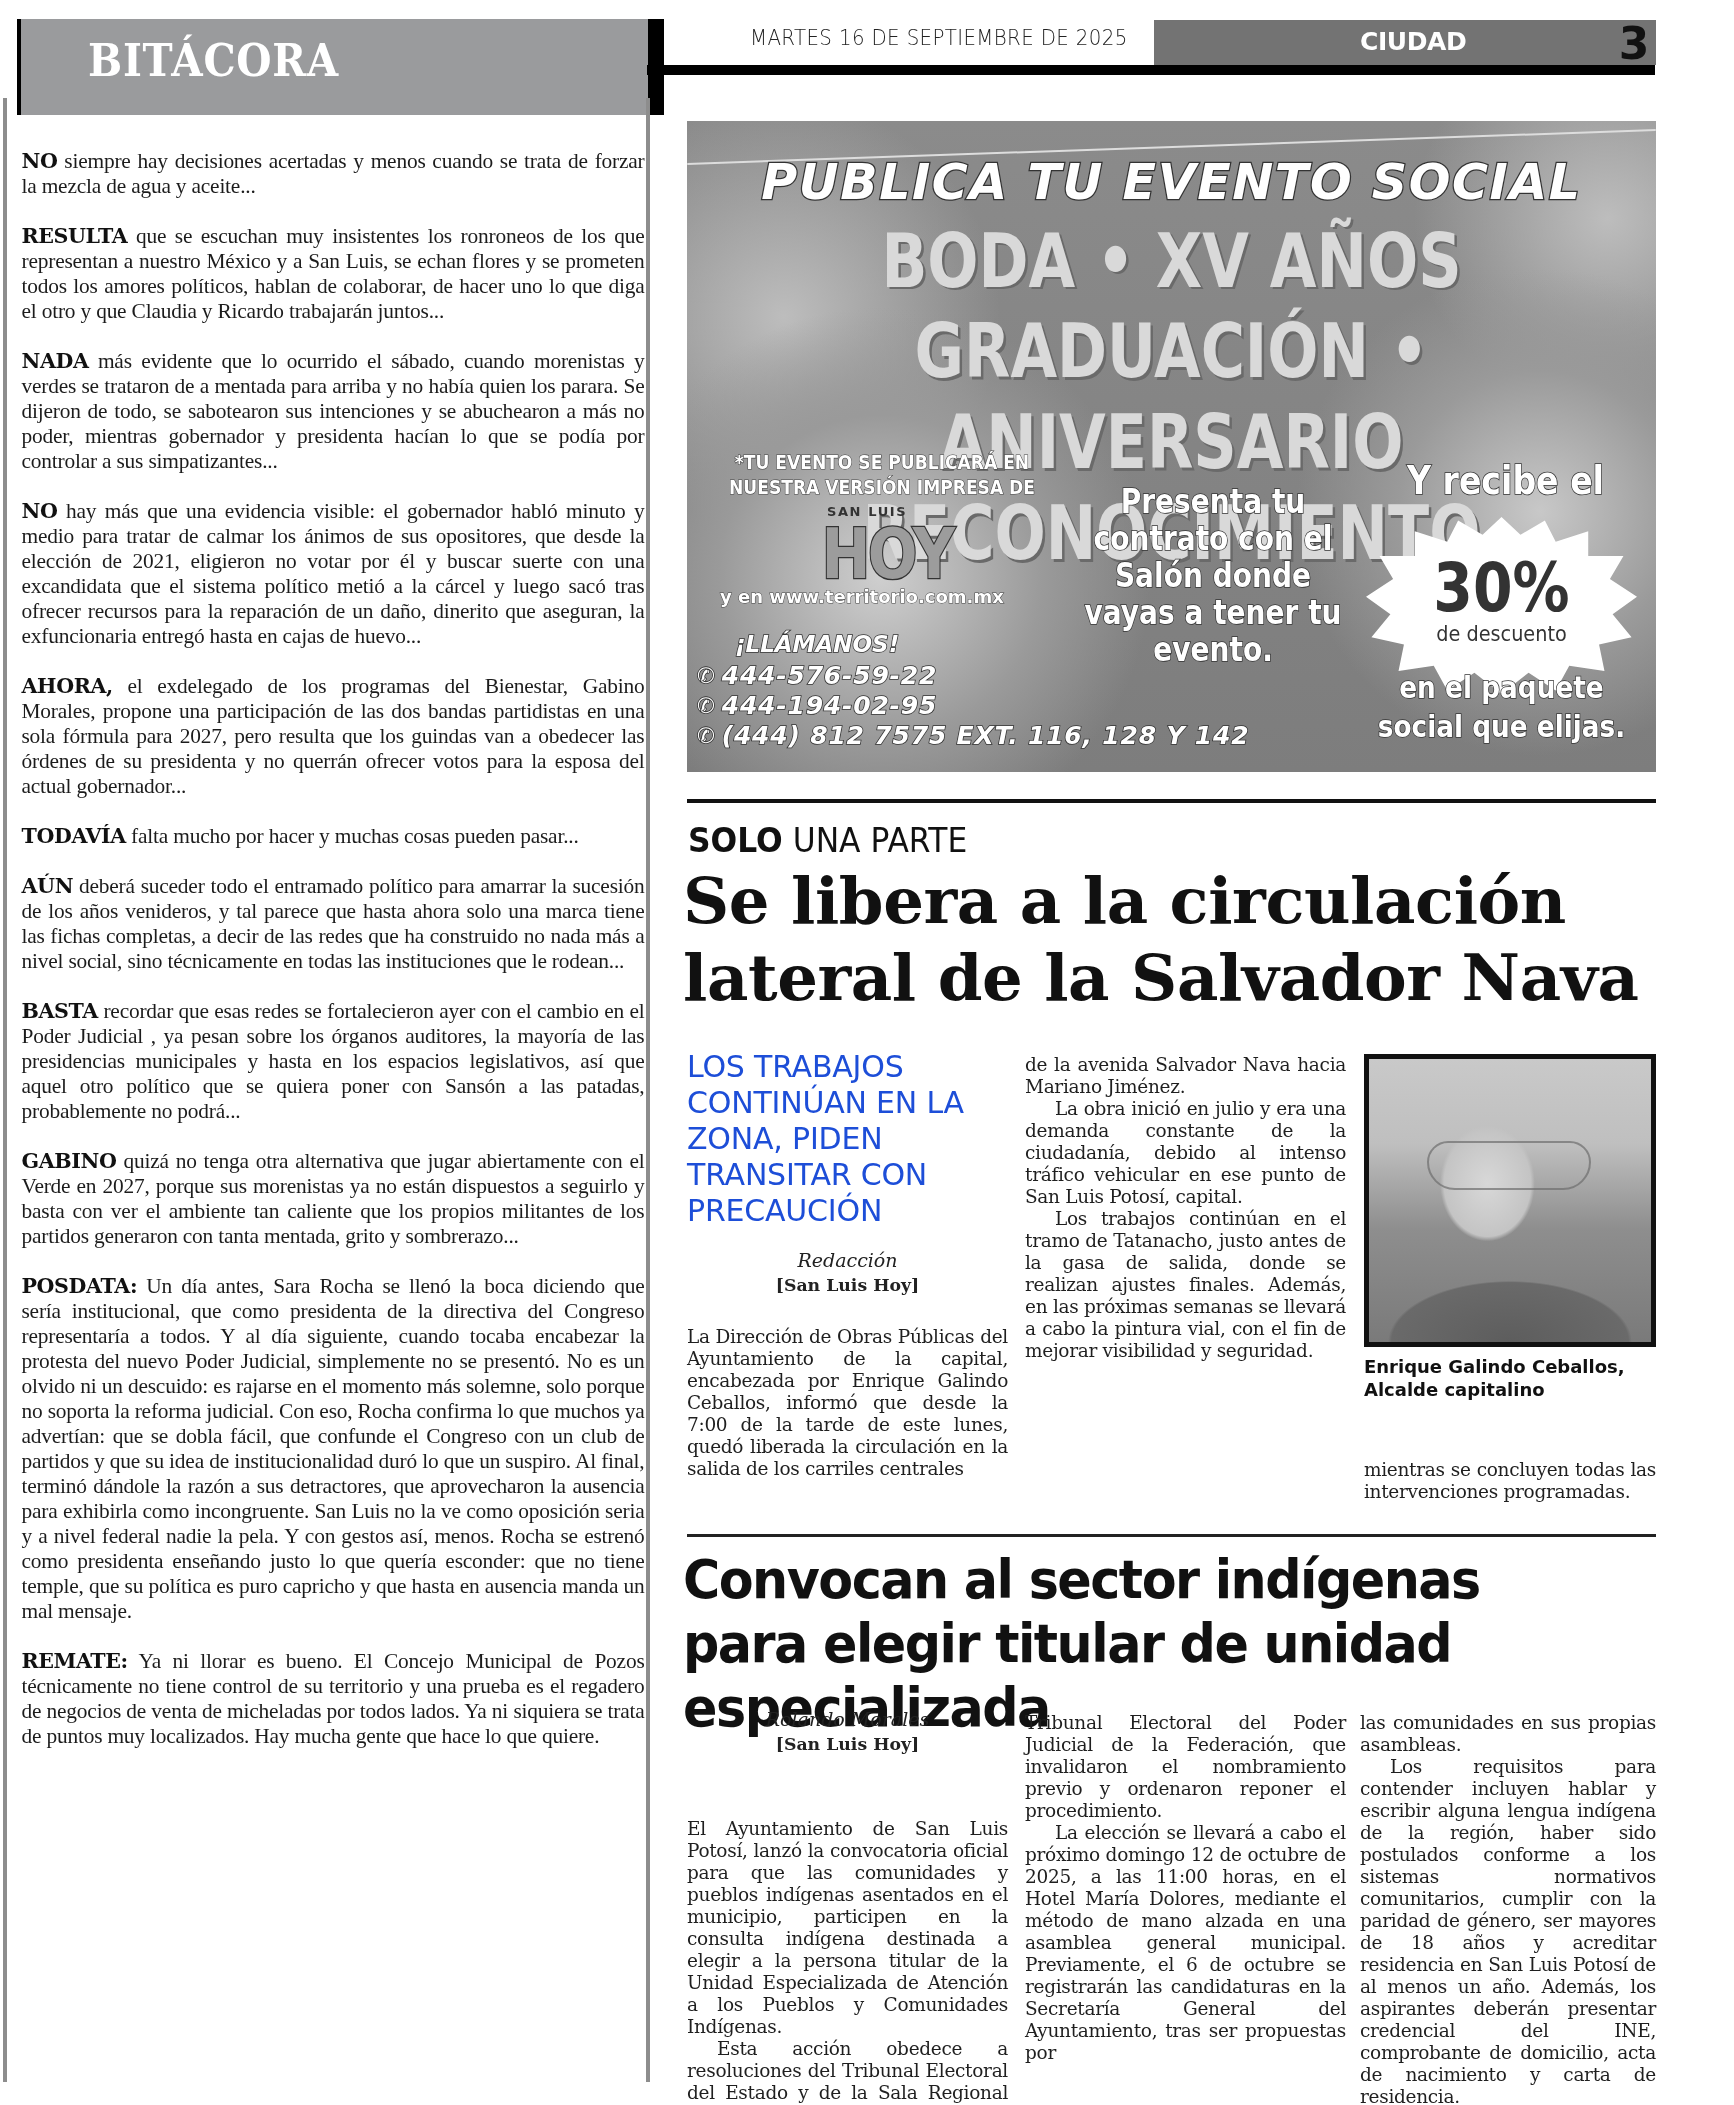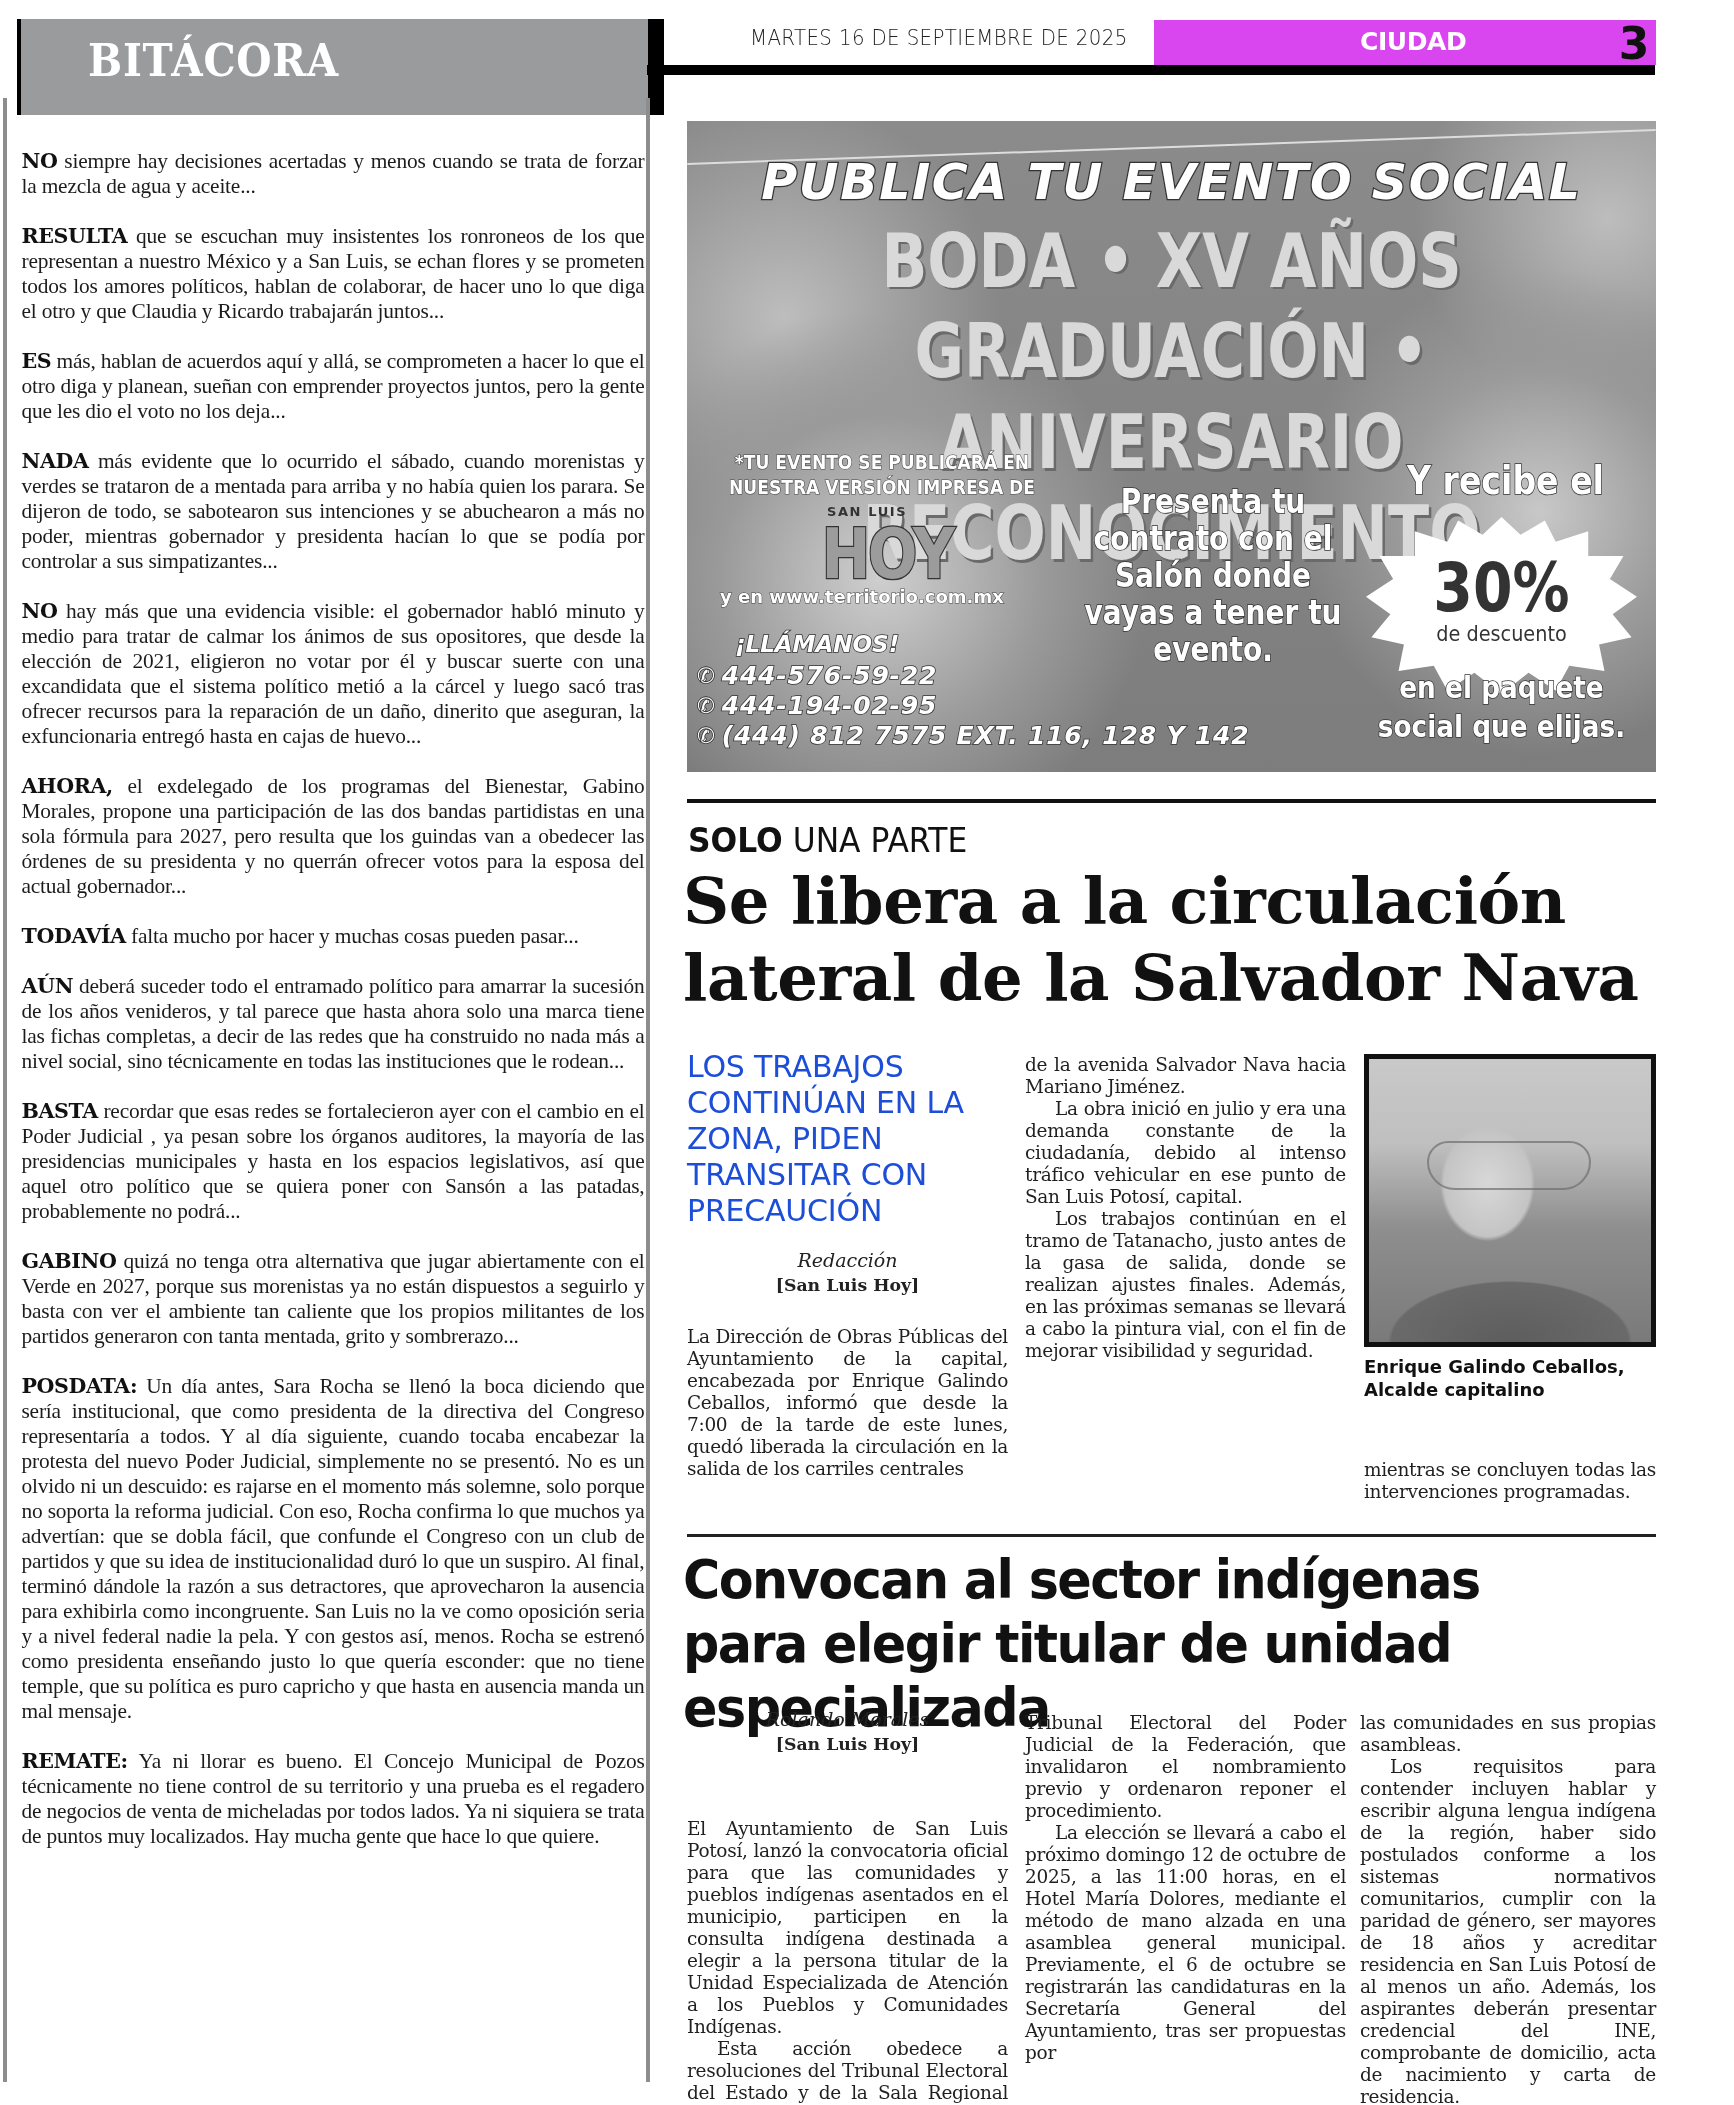--- a/index.html
+++ b/index.html
@@ -32,21 +32,21 @@
   }
 
   
   .date-line {
     position: absolute; left: 750px; top: 25px;
     font-family: "DejaVu Sans", sans-serif; font-size: 22px; font-weight: 300;
     color: #222; letter-spacing: 0.4px; transform: scaleX(0.9); transform-origin: left;
   }
   .section-box {
     position: absolute; left: 1154px; top: 20px; width: 502px; height: 45px;
-    background: #d946ef;
+    background: #737373;
   }
   .section-label {
     position: absolute; left: 206px; top: 6.6px;
     font-family: "DejaVu Sans", sans-serif; font-weight: 700; font-size: 25px; color: #ffffff;
     letter-spacing: -0.4px;
   }
   .page-num {
     position: absolute; right: 6.6px; top: -1.6px;
     font-family: "DejaVu Sans", sans-serif; font-weight: 900; font-size: 44px; color: #111;
   }
@@ -201,21 +201,20 @@
 </head>
 <body>
 
 <div class="bit-header">
   <div class="bit-title">BITÁCORA</div>
 </div>
 <div class="bit-body">
   <div class="bit-text" id="bit-text">
       <p class="bit-para"><span class="bit-lead">NO</span><span> siempre hay decisiones acertadas y menos cuando se trata de forzar la mezcla de agua y aceite...</span></p>
       <p class="bit-para"><span class="bit-lead">RESULTA</span><span> que se escuchan muy insistentes los ronroneos de los que representan  a nuestro México y a San Luis, se echan flores y se prometen todos los amores políticos, hablan de colaborar, de hacer uno lo que diga el otro y que Claudia y Ricardo trabajarán juntos...</span></p>
-      <p class="bit-para"><span class="bit-lead">ES</span><span> más, hablan de acuerdos aquí y allá, se comprometen a hacer lo que el otro diga y planean, sueñan con emprender proyectos juntos, pero la gente que les dio el voto no los deja...</span></p>
       <p class="bit-para"><span class="bit-lead">NADA</span><span> más evidente que lo ocurrido el sábado, cuando morenistas y verdes se trataron de a mentada para arriba y no había quien los parara. Se dijeron de todo, se sabotearon sus intenciones y se abuchearon a más no poder, mientras gobernador y presidenta hacían lo que se podía por controlar a sus simpatizantes...</span></p>
       <p class="bit-para"><span class="bit-lead">NO</span><span> hay más que una evidencia visible: el gobernador habló minuto y medio para tratar de calmar los ánimos de sus opositores, que desde la elección de 2021, eligieron no votar por él y buscar suerte con una excandidata que el sistema político metió a la cárcel y luego sacó tras ofrecer recursos para la reparación de un daño, dinerito que aseguran, la exfuncionaria entregó hasta en cajas de huevo...</span></p>
       <p class="bit-para"><span class="bit-lead">AHORA,</span><span> el exdelegado de los programas del Bienestar, Gabino Morales, propone una participación de las dos bandas partidistas en una sola fórmula para 2027, pero resulta que los guindas van a obedecer las órdenes de su presidenta y no querrán ofrecer votos para la esposa del actual gobernador...</span></p>
       <p class="bit-para"><span class="bit-lead">TODAVÍA</span><span> falta mucho por hacer y muchas cosas pueden pasar...</span></p>
       <p class="bit-para"><span class="bit-lead">AÚN</span><span> deberá suceder todo el entramado político para amarrar la sucesión de los años venideros, y tal parece que hasta ahora solo una marca tiene las fichas completas, a decir de las redes que ha construido no nada más a nivel social, sino técnicamente en todas las instituciones que le rodean...</span></p>
       <p class="bit-para"><span class="bit-lead">BASTA</span><span> recordar que esas redes se fortalecieron ayer con el cambio en el Poder Judicial , ya pesan sobre los órganos auditores, la mayoría de las presidencias municipales y hasta en los espacios legislativos, así que aquel otro político que se quiera poner con Sansón a las patadas, probablemente no podrá...</span></p>
       <p class="bit-para"><span class="bit-lead">GABINO</span><span> quizá no tenga otra alternativa que jugar abiertamente con el Verde en 2027, porque sus morenistas ya no están dispuestos a seguirlo y basta con ver el ambiente tan caliente que los propios militantes de los partidos generaron con tanta mentada, grito y sombrerazo...</span></p>
       <p class="bit-para"><span class="bit-lead">POSDATA:</span><span> Un día antes, Sara Rocha se llenó la boca diciendo que sería institucional, que como presidenta de la directiva del Congreso representaría a todos. Y al día siguiente, cuando tocaba encabezar la protesta del nuevo Poder Judicial, simplemente no se presentó. No es un olvido ni un descuido: es rajarse en el momento más solemne, solo porque no soporta la reforma judicial. Con eso, Rocha confirma lo que muchos ya advertían: que se dobla fácil, que confunde el Congreso con un club de partidos y que su idea de institucionalidad duró lo que un suspiro. Al final, terminó dándole la razón a sus detractores, que aprovecharon la ausencia para exhibirla como incongruente. San Luis no la ve como oposición seria y a nivel federal nadie la pela. Y con gestos así, menos. Rocha se estrenó como presidenta enseñando justo lo que quería esconder: que no tiene temple, que su política es puro capricho y que hasta en ausencia manda un mal mensaje.</span></p>
       <p class="bit-para"><span class="bit-lead">REMATE:</span><span> Ya ni llorar es bueno. El Concejo Municipal de Pozos técnicamente no tiene control de su territorio y una prueba es el regadero de negocios de venta de micheladas por todos lados. Ya ni siquiera se trata de puntos muy localizados. Hay mucha gente que hace lo que quiere.</span></p>
     </div>

